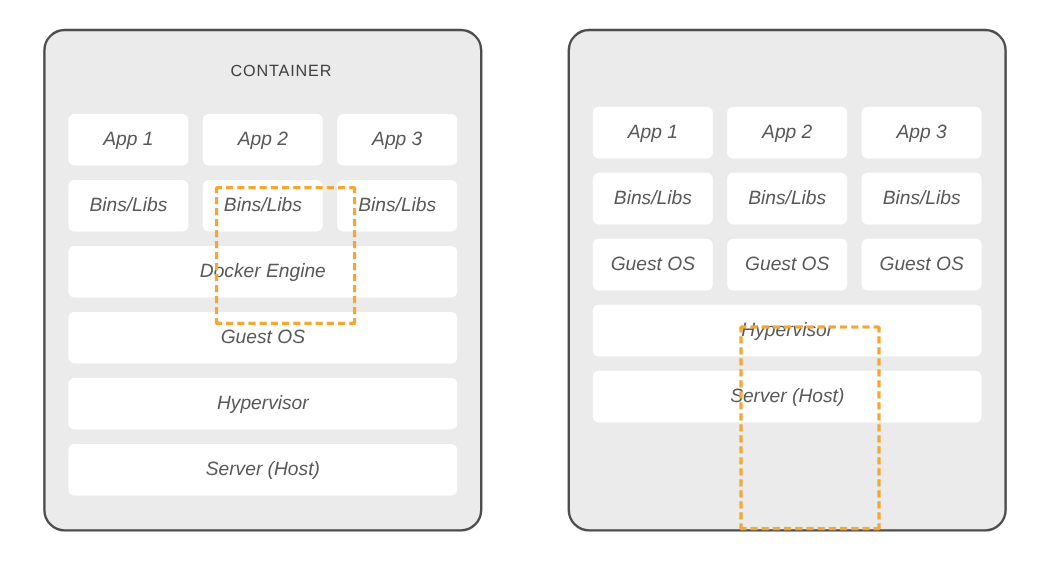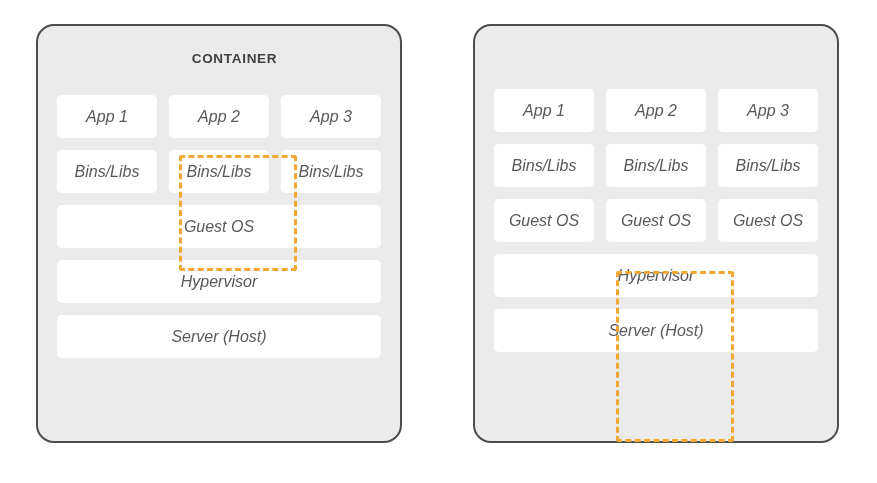--- a/index.html
+++ b/index.html
@@ -33,21 +33,21 @@
     padding: 0 19px;
   }
   .panel-header {
     height: 64px;
     display: flex;
     align-items: center;
     justify-content: center;
   }
   .panel-title {
     font-size: 13.5px;
-    font-weight: 700;
+    font-weight: 400;
     letter-spacing: 0.7px;
     color: var(--title-text, #414042);
     margin-left: 31px;
   }
   .rows {
     display: flex;
     flex-direction: column;
     gap: 12px;
     margin-top: 5px;
   }
@@ -94,20 +94,23 @@
             <div class="layer-cell">App 1</div>
             <div class="layer-cell">App 2</div>
             <div class="layer-cell">App 3</div>
           </div>
           <div class="layer-row">
             <div class="layer-cell">Bins/Libs</div>
             <div class="layer-cell">Bins/Libs</div>
             <div class="layer-cell">Bins/Libs</div>
           </div>
           <div class="layer-row">
+            <div class="layer-cell">Docker Engine</div>
+          </div>
+          <div class="layer-row">
             <div class="layer-cell">Guest OS</div>
           </div>
           <div class="layer-row">
             <div class="layer-cell">Hypervisor</div>
           </div>
           <div class="layer-row">
             <div class="layer-cell">Server (Host)</div>
           </div>
         </div>
       <div class="highlight-box" style="left: 141px; top: 129px; height: 116px; width: 118px;"></div>

